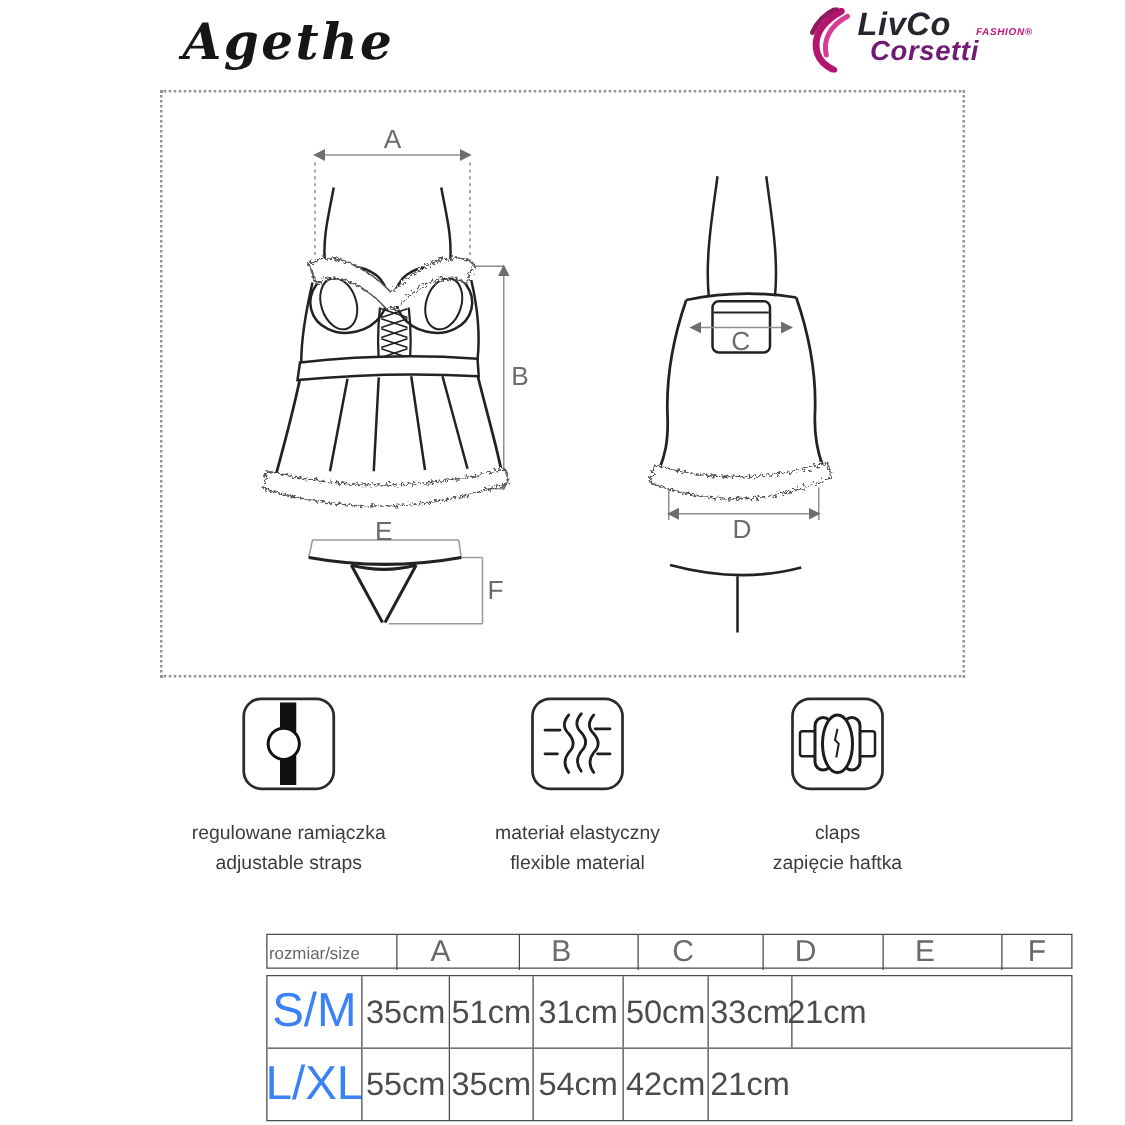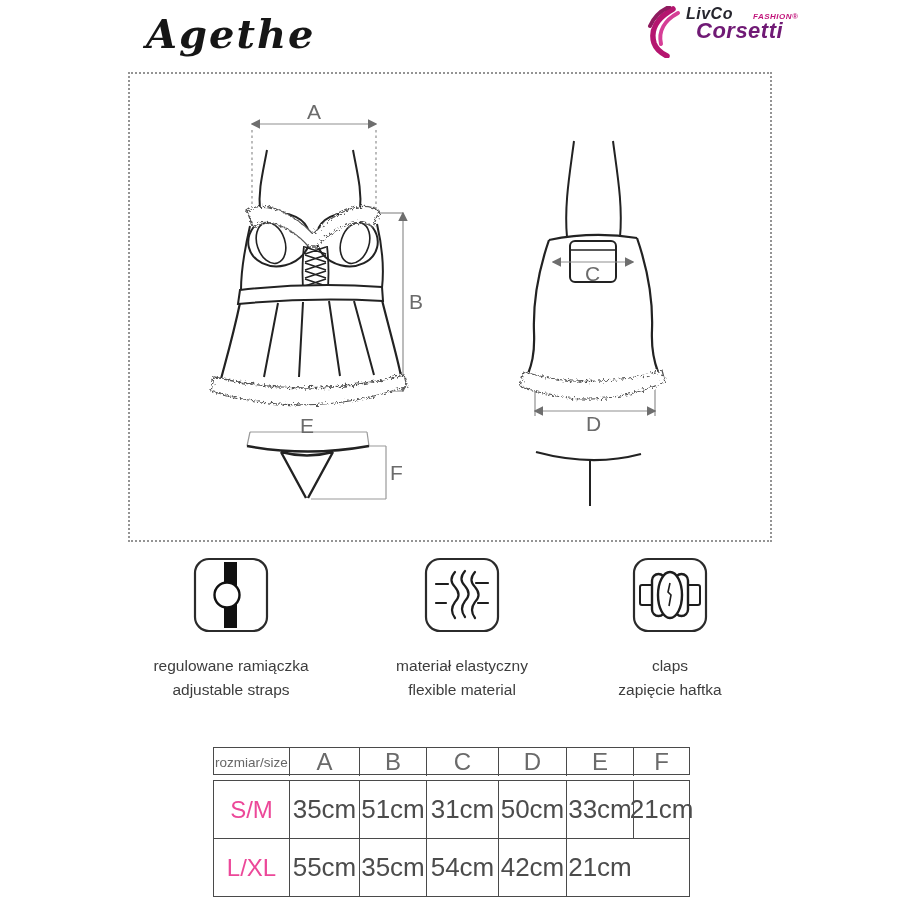--- a/index.html
+++ b/index.html
@@ -4,44 +4,44 @@
 <style>
   html,body{margin:0;padding:0;background:#fff;}
   .page{position:relative;width:900px;height:900px;background:#fff;overflow:hidden;
         font-family:"Liberation Sans",sans-serif;}
   
   .title{position:absolute;left:146px;top:10px;font-family:"DejaVu Serif",serif;
          font-style:italic;font-weight:700;font-size:40px;color:#161616;letter-spacing:2px;text-align:center;}
   .logo{position:absolute;left:642px;top:6px;display:flex;align-items:flex-start;}
   .logo-text{margin-left:2px;line-height:1;}
   .logo-l1{display:flex;align-items:baseline;}
-  .brand-top{font-size:16px;font-weight:700;font-style:italic;color:#26262e;letter-spacing:.5px;}
+  .brand-top{font-size:26px;font-weight:700;font-style:italic;color:#26262e;letter-spacing:.5px;}
   .fashion{font-size:8px;font-style:italic;font-weight:700;color:#c2157b;margin-left:20px;letter-spacing:.5px;}
   .brand-bottom{font-size:22px;font-weight:700;font-style:italic;color:#701a75;margin-left:10px;margin-top:-2px;letter-spacing:.5px;}
   
   .panel{position:absolute;left:128px;top:72px;width:644px;height:470px;
          border:2px dotted #949494;box-sizing:border-box;background:#fff;}
   .art{position:absolute;left:0;top:0;width:900px;height:900px;pointer-events:none;}
   .dim{position:absolute;font-size:21px;color:#6b6b6b;}
   
   .feature{position:absolute;width:240px;text-align:center;}
   .feature .lbl{margin-top:17px;font-size:15.5px;color:#3d3d3d;line-height:1.55;}
   
   .table{position:absolute;left:213px;top:747px;}
-  .grid{display:grid;grid-template-columns:75px 70px 67px 72px 68px 67px 56px;}
+  .grid{display:grid;grid-template-columns:75px 70px 67px 72px 68px 67px 56px;gap:28px;}
   .thead{border:1px solid #4a4a4a;height:26px;}
   .thead .th{display:flex;align-items:center;justify-content:center;
              border-left:1px solid #4a4a4a;font-size:24px;color:#6a6a6a;}
   .thead .th:first-child{border-left:none;font-size:13.5px;color:#666;}
   .tbody{border:1px solid #4a4a4a;margin-top:5px;}
   .tr{display:grid;grid-template-columns:75px 70px 67px 72px 68px 67px 56px;height:57px;border-top:1px solid #4a4a4a;}
   .tr:first-child{border-top:none;}
   .td{display:flex;align-items:center;justify-content:center;border-left:1px solid #4a4a4a;
       font-size:26px;color:#4c4c4c;}
-  .td:first-child{border-left:none;font-size:24px;color:#ec4899;}
+  .td:first-child{border-left:none;font-size:38px;color:#3b82f6;}
 </style>
 </head>
 <body>
 
 <div class="page">
 
   <div class="title">Agethe</div>
 
   <div class="logo">
     <svg width="42" height="52" viewBox="0 0 42 52">

